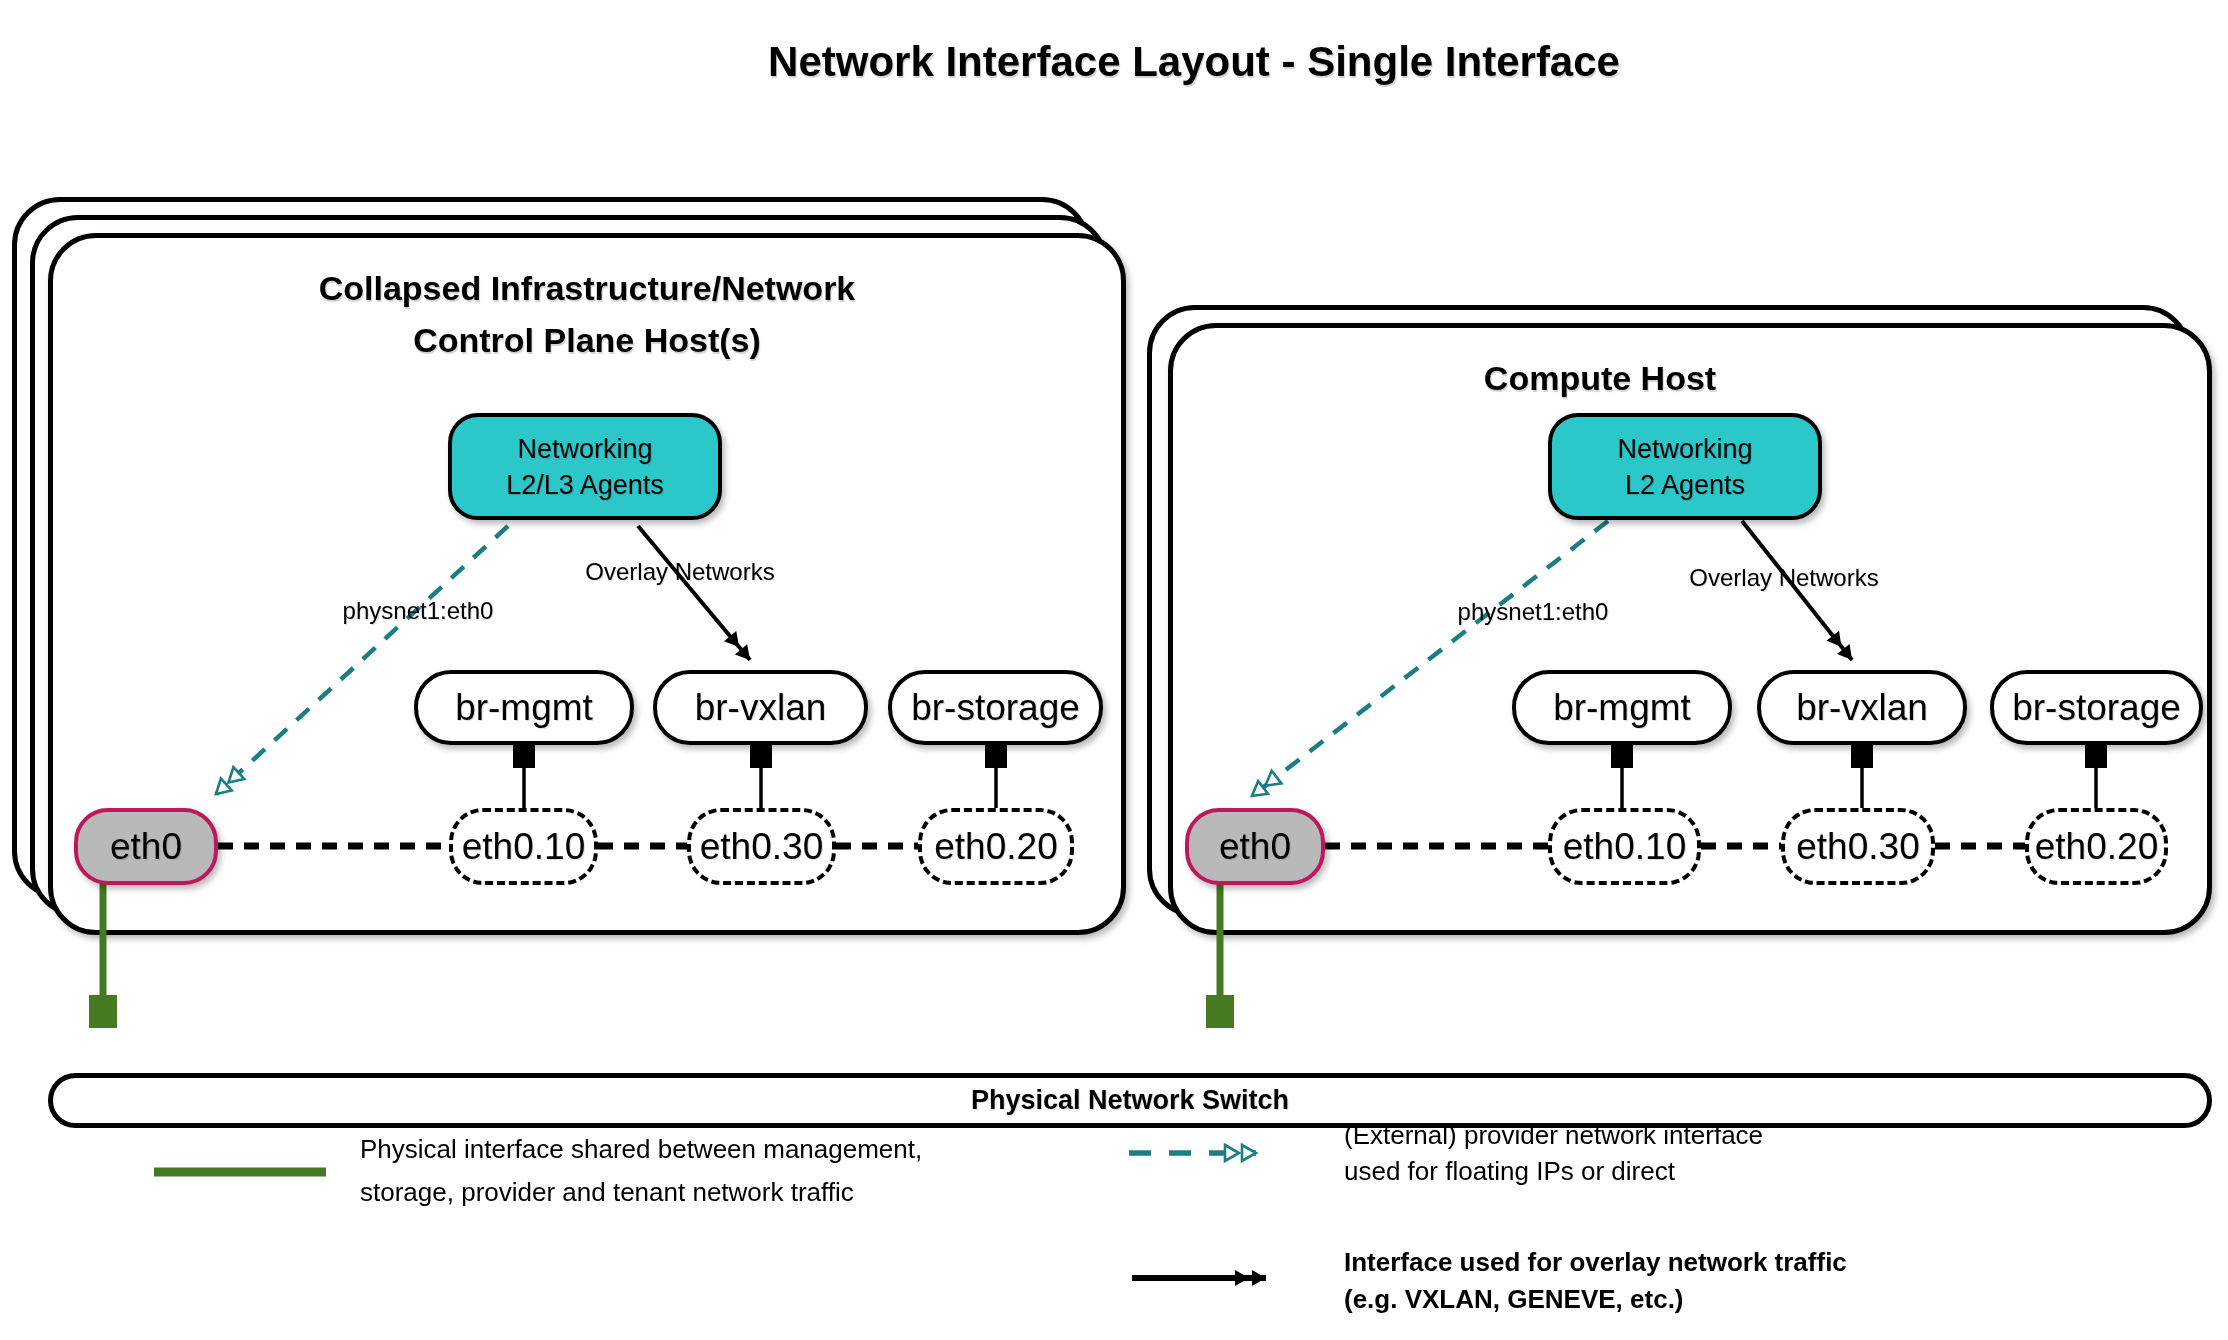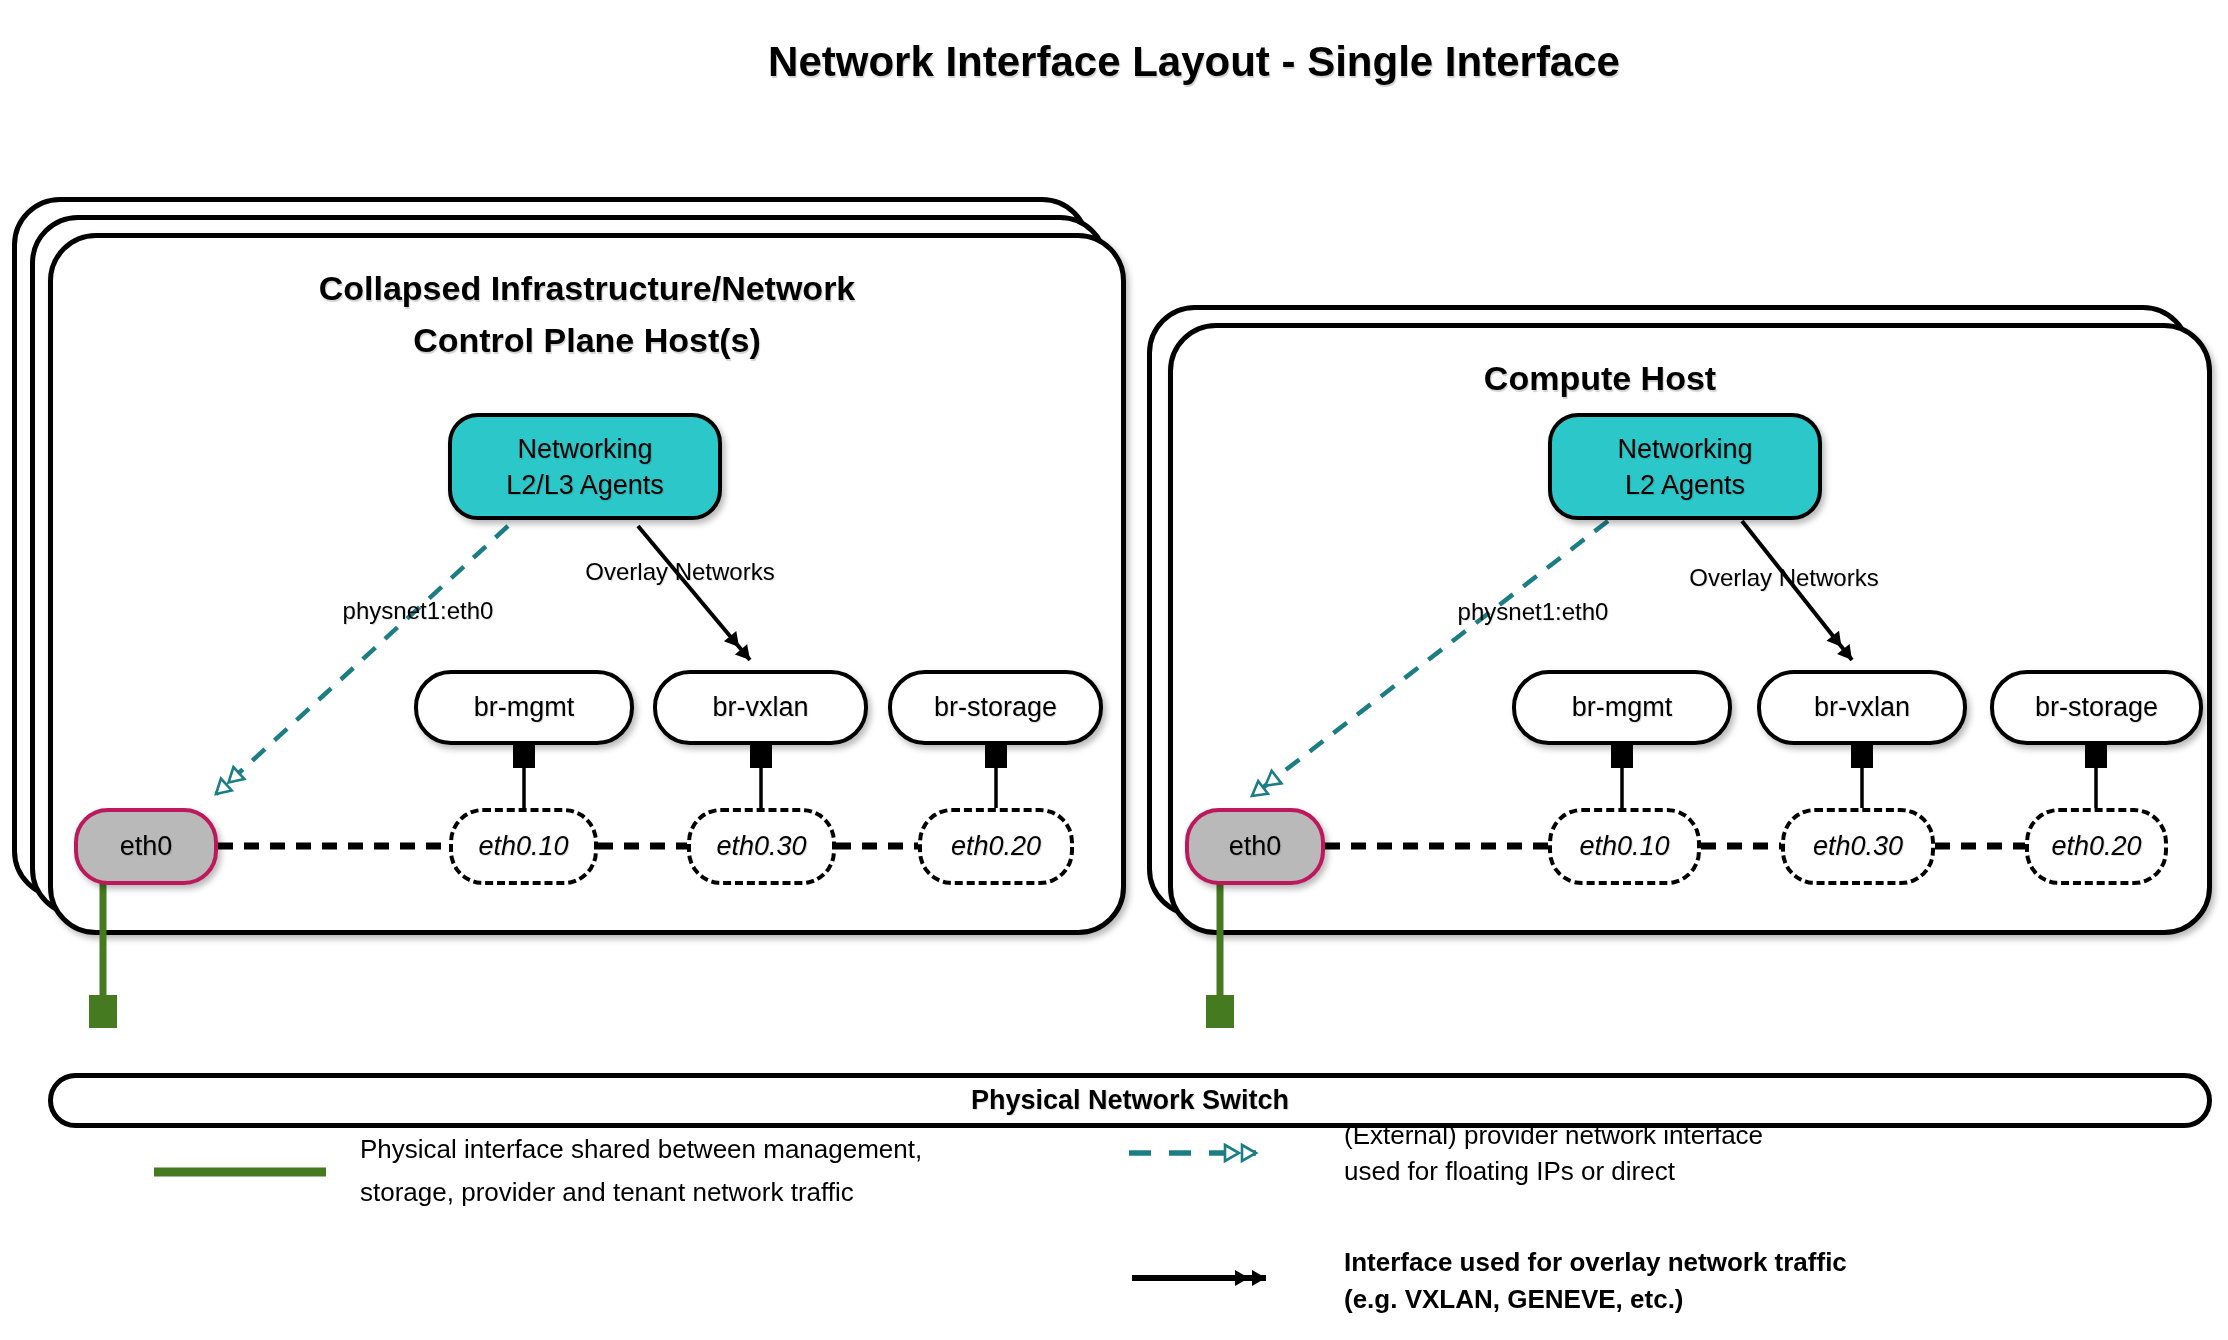--- a/index.html
+++ b/index.html
@@ -6,26 +6,26 @@
   .canvas{position:relative;width:2228px;height:1340px;background:#fff;overflow:hidden;
           font-family:"Liberation Sans", sans-serif;color:#000000;}
   .abs{position:absolute;}
   .page-title{left:160px;top:38px;width:2068px;text-align:center;font-size:42px;font-weight:bold;
               text-shadow:1px 2px 1px rgba(0,0,0,0.18);}
   .hostbox{border:5px solid #000;border-radius:48px;background:#fff;box-sizing:border-box;}
   .shadow{box-shadow:3px 4px 6px rgba(0,0,0,0.28);}
   .host-title{text-align:center;font-size:34px;font-weight:bold;line-height:52px;
               text-shadow:1px 2px 1px rgba(0,0,0,0.18);}
   .node{box-sizing:border-box;display:flex;align-items:center;justify-content:center;
-        text-align:center;background:#fff;font-size:27px;text-shadow:1px 1px 1px rgba(0,0,0,0.15);}
+        text-align:center;background:#fff;font-size:37px;text-shadow:1px 1px 1px rgba(0,0,0,0.15);}
   .agent{border:4.5px solid #000;border-radius:30px;background:#2cc8c9;font-size:27px;
          line-height:36px;flex-direction:column;}
   .bridge{border:4px solid #000;border-radius:37px;}
   .ifgray{border:4px solid #be185d;border-radius:34px;background:#b9b9b9;}
-  .ifdash{border:4.5px dashed #000;border-radius:34px;font-style:italic;}
+  .ifdash{border:4.5px dashed #000;border-radius:34px;}
   .arrowlabel{font-size:24px;text-align:center;text-shadow:1px 1px 1px rgba(0,0,0,0.12);}
   .switchbar{border:5px solid #000;border-radius:28px;background:#fff;box-sizing:border-box;
              display:flex;align-items:center;justify-content:center;font-size:27px;font-weight:bold;
              text-shadow:1px 1px 1px rgba(0,0,0,0.15);margin-top:48px;}
   .legendtext{font-size:26px;}
   .lh43{line-height:43px;} .lh36{line-height:36px;} .lh37{line-height:37px;font-weight:bold;}
   svg.wires{position:absolute;left:0;top:0;z-index:2;}
   .z1{z-index:1;} .z3{z-index:3;}
 </style>
 </head>

